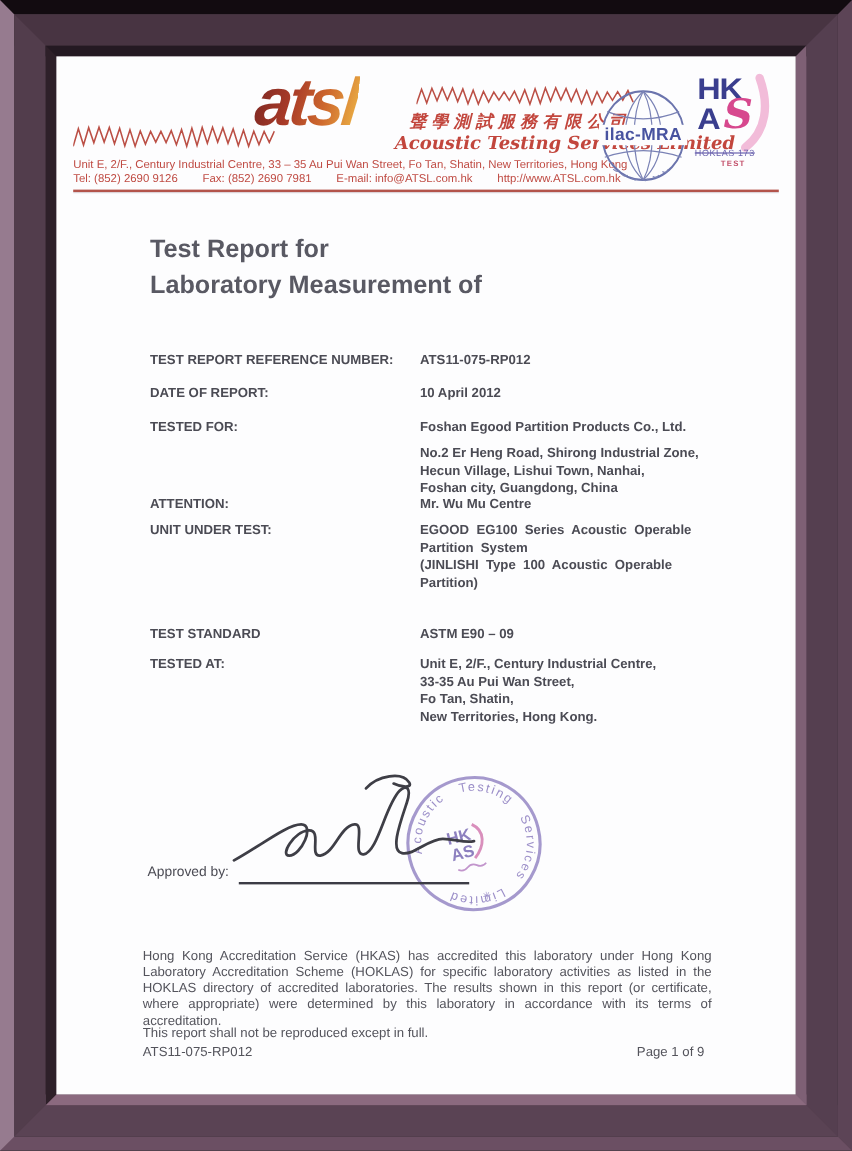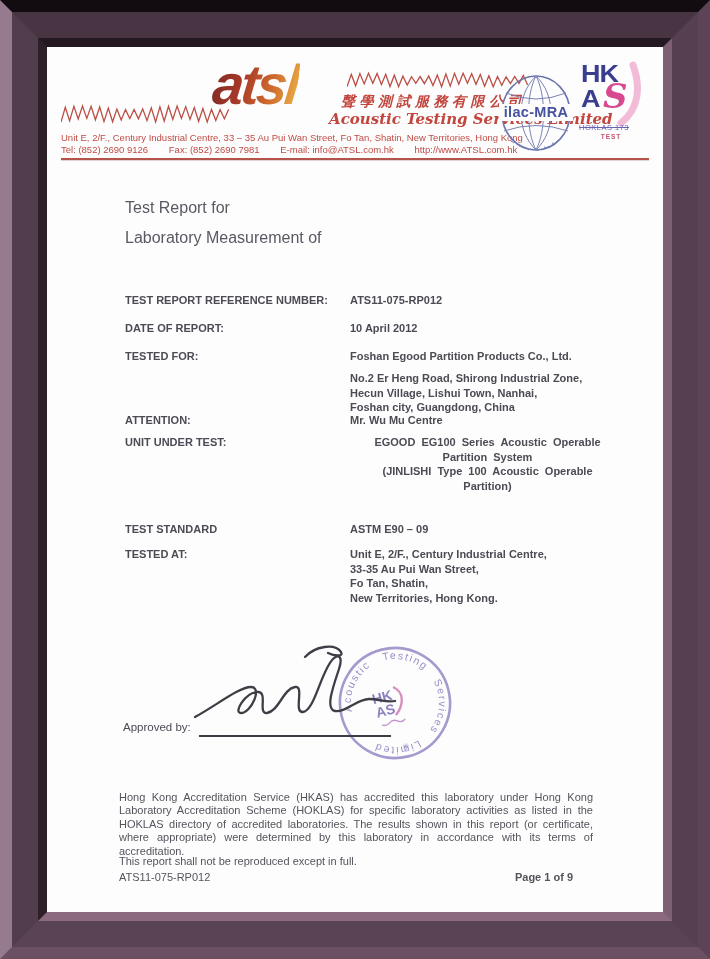--- a/index.html
+++ b/index.html
@@ -85,43 +85,43 @@
     position:absolute; left:0px; top:62px; width:64px; text-align:left;
     font-size:7.5px; font-weight:normal; color:#6a63ae; letter-spacing:.5px;
     text-decoration:line-through;
   }
   .hkas .test {
     position:absolute; left:0px; top:72px; width:64px; text-align:center;
     font-size:6.5px; font-weight:bold; color:#c4536d; letter-spacing:1px;
   }
 
   
-  .title { position:absolute; left:78px; top:146px; font-size:16px; font-weight:normal; color:#595963; line-height:29.5px; }
+  .title { position:absolute; left:78px; top:146px; font-size:21px; font-weight:bold; color:#595963; line-height:29.5px; }
 
   
   .row { position:absolute; left:78px; width:500px; font-size:11px; font-weight:bold; line-height:14.5px; color:#4b4b54; }
   .row .lbl { position:absolute; left:0; top:0; width:220px; }
   .row .val { position:absolute; left:225px; top:0; width:275px; white-space:pre-line; }
-  .val.just { word-spacing:3px;text-align:center; }
+  .val.just { word-spacing:3px; }
   .r-ref { top:246px; } .r-date { top:274px; } .r-tfor { top:302px; }
   .r-tfaddr { top:324px; } .r-attn { top:366px; } .r-uut { top:388px; }
   .r-std { top:475px; } .r-tat { top:500px; }
 
   
   .stamp { position:absolute; left:290px; top:598px; transform:rotate(-14deg); }
   .sig   { position:absolute; left:140px; top:594px; }
   .sig-line { position:absolute; left:152px; top:688px; width:192px; border-bottom:2px solid #3c3c45; }
   .approved-by { position:absolute; left:76px; top:674px; font-size:11.5px; color:#4b4b54; }
   .approver { position:absolute; left:122px; top:694px; font-size:11.5px; line-height:14.5px; color:#4b4b54; }
 
   
   .accred { position:absolute; left:72px; top:744px; width:474px; font-size:11px; line-height:13.4px; color:#54545c; text-align:justify; }
   .note   { position:absolute; left:72px; top:808px; font-size:11px; color:#54545c;text-align:center; }
   .ref-row { position:absolute; left:72px; top:824px; width:474px; display:flex; justify-content:space-between; font-size:11px; color:#54545c; }
-  .ref-row .pg { margin-right:20px;font-weight:bold; }
+  .ref-row .pg { margin-right:6px; }
 
   svg text { font-family:"Liberation Sans", sans-serif; }
 </style>
 </head>
 <body>
 
 <div class="canvas">
  <div class="frame-outer">
   <div class="frame-face">
    <div class="frame-lip">

